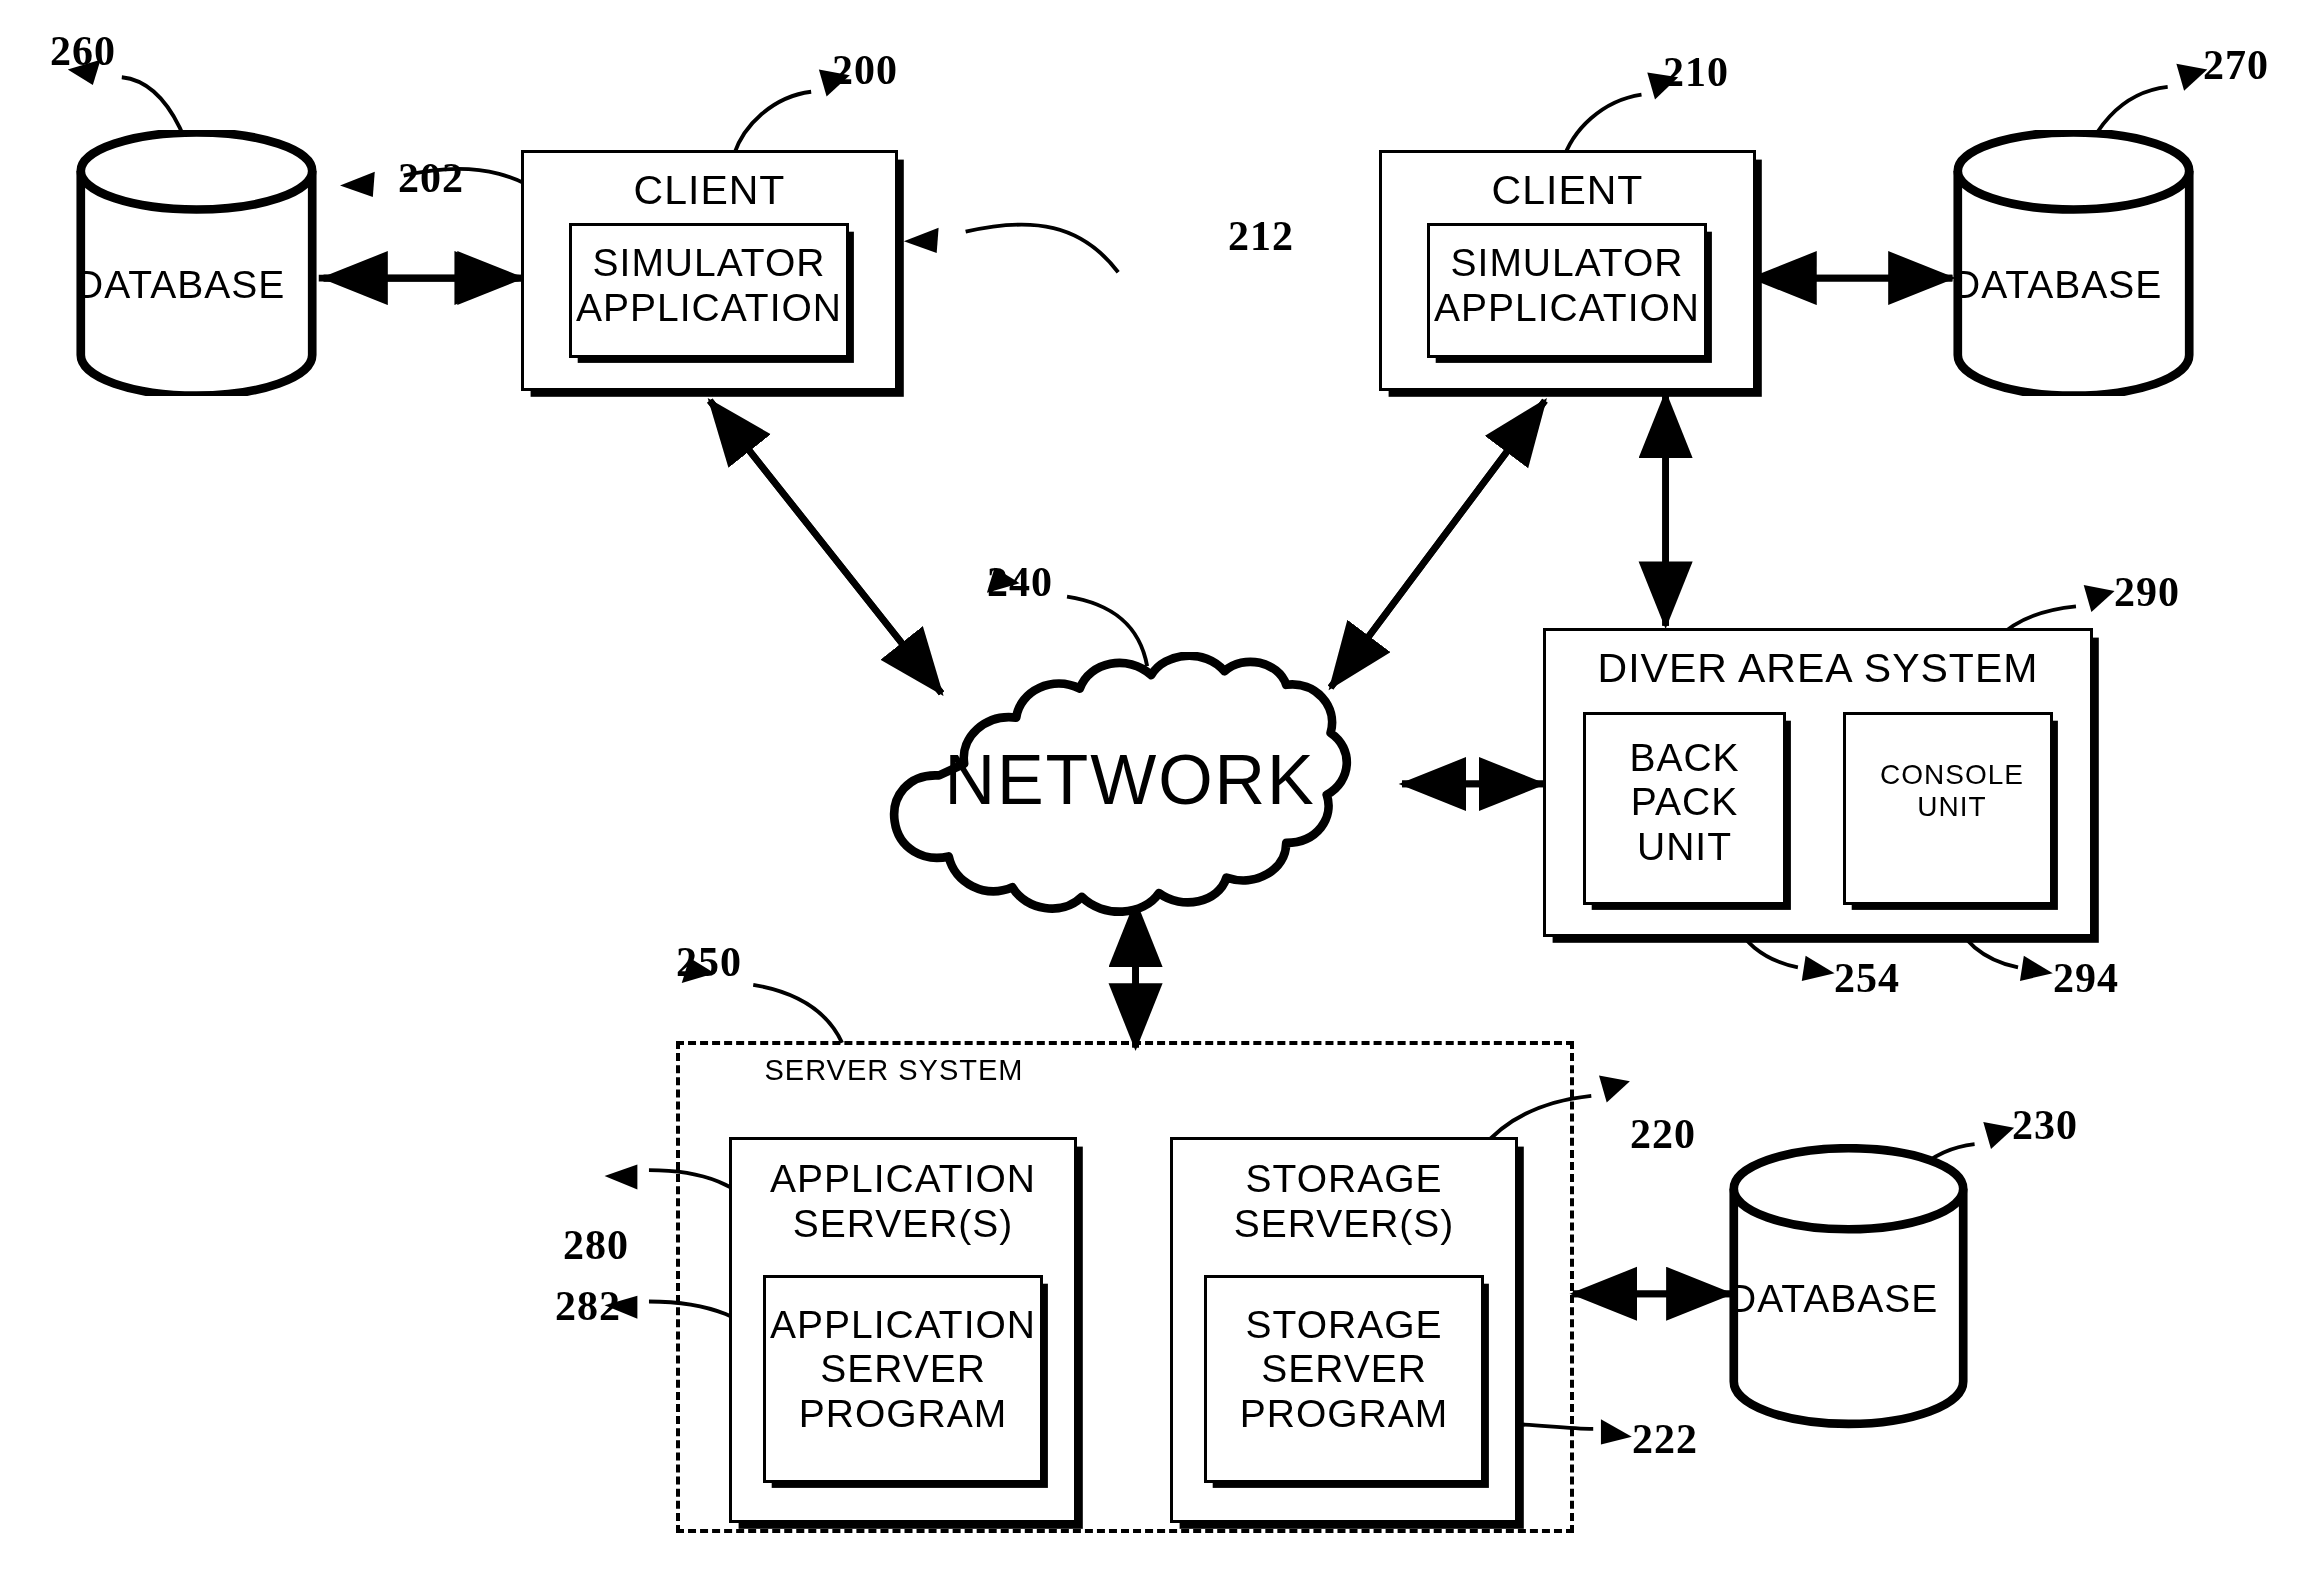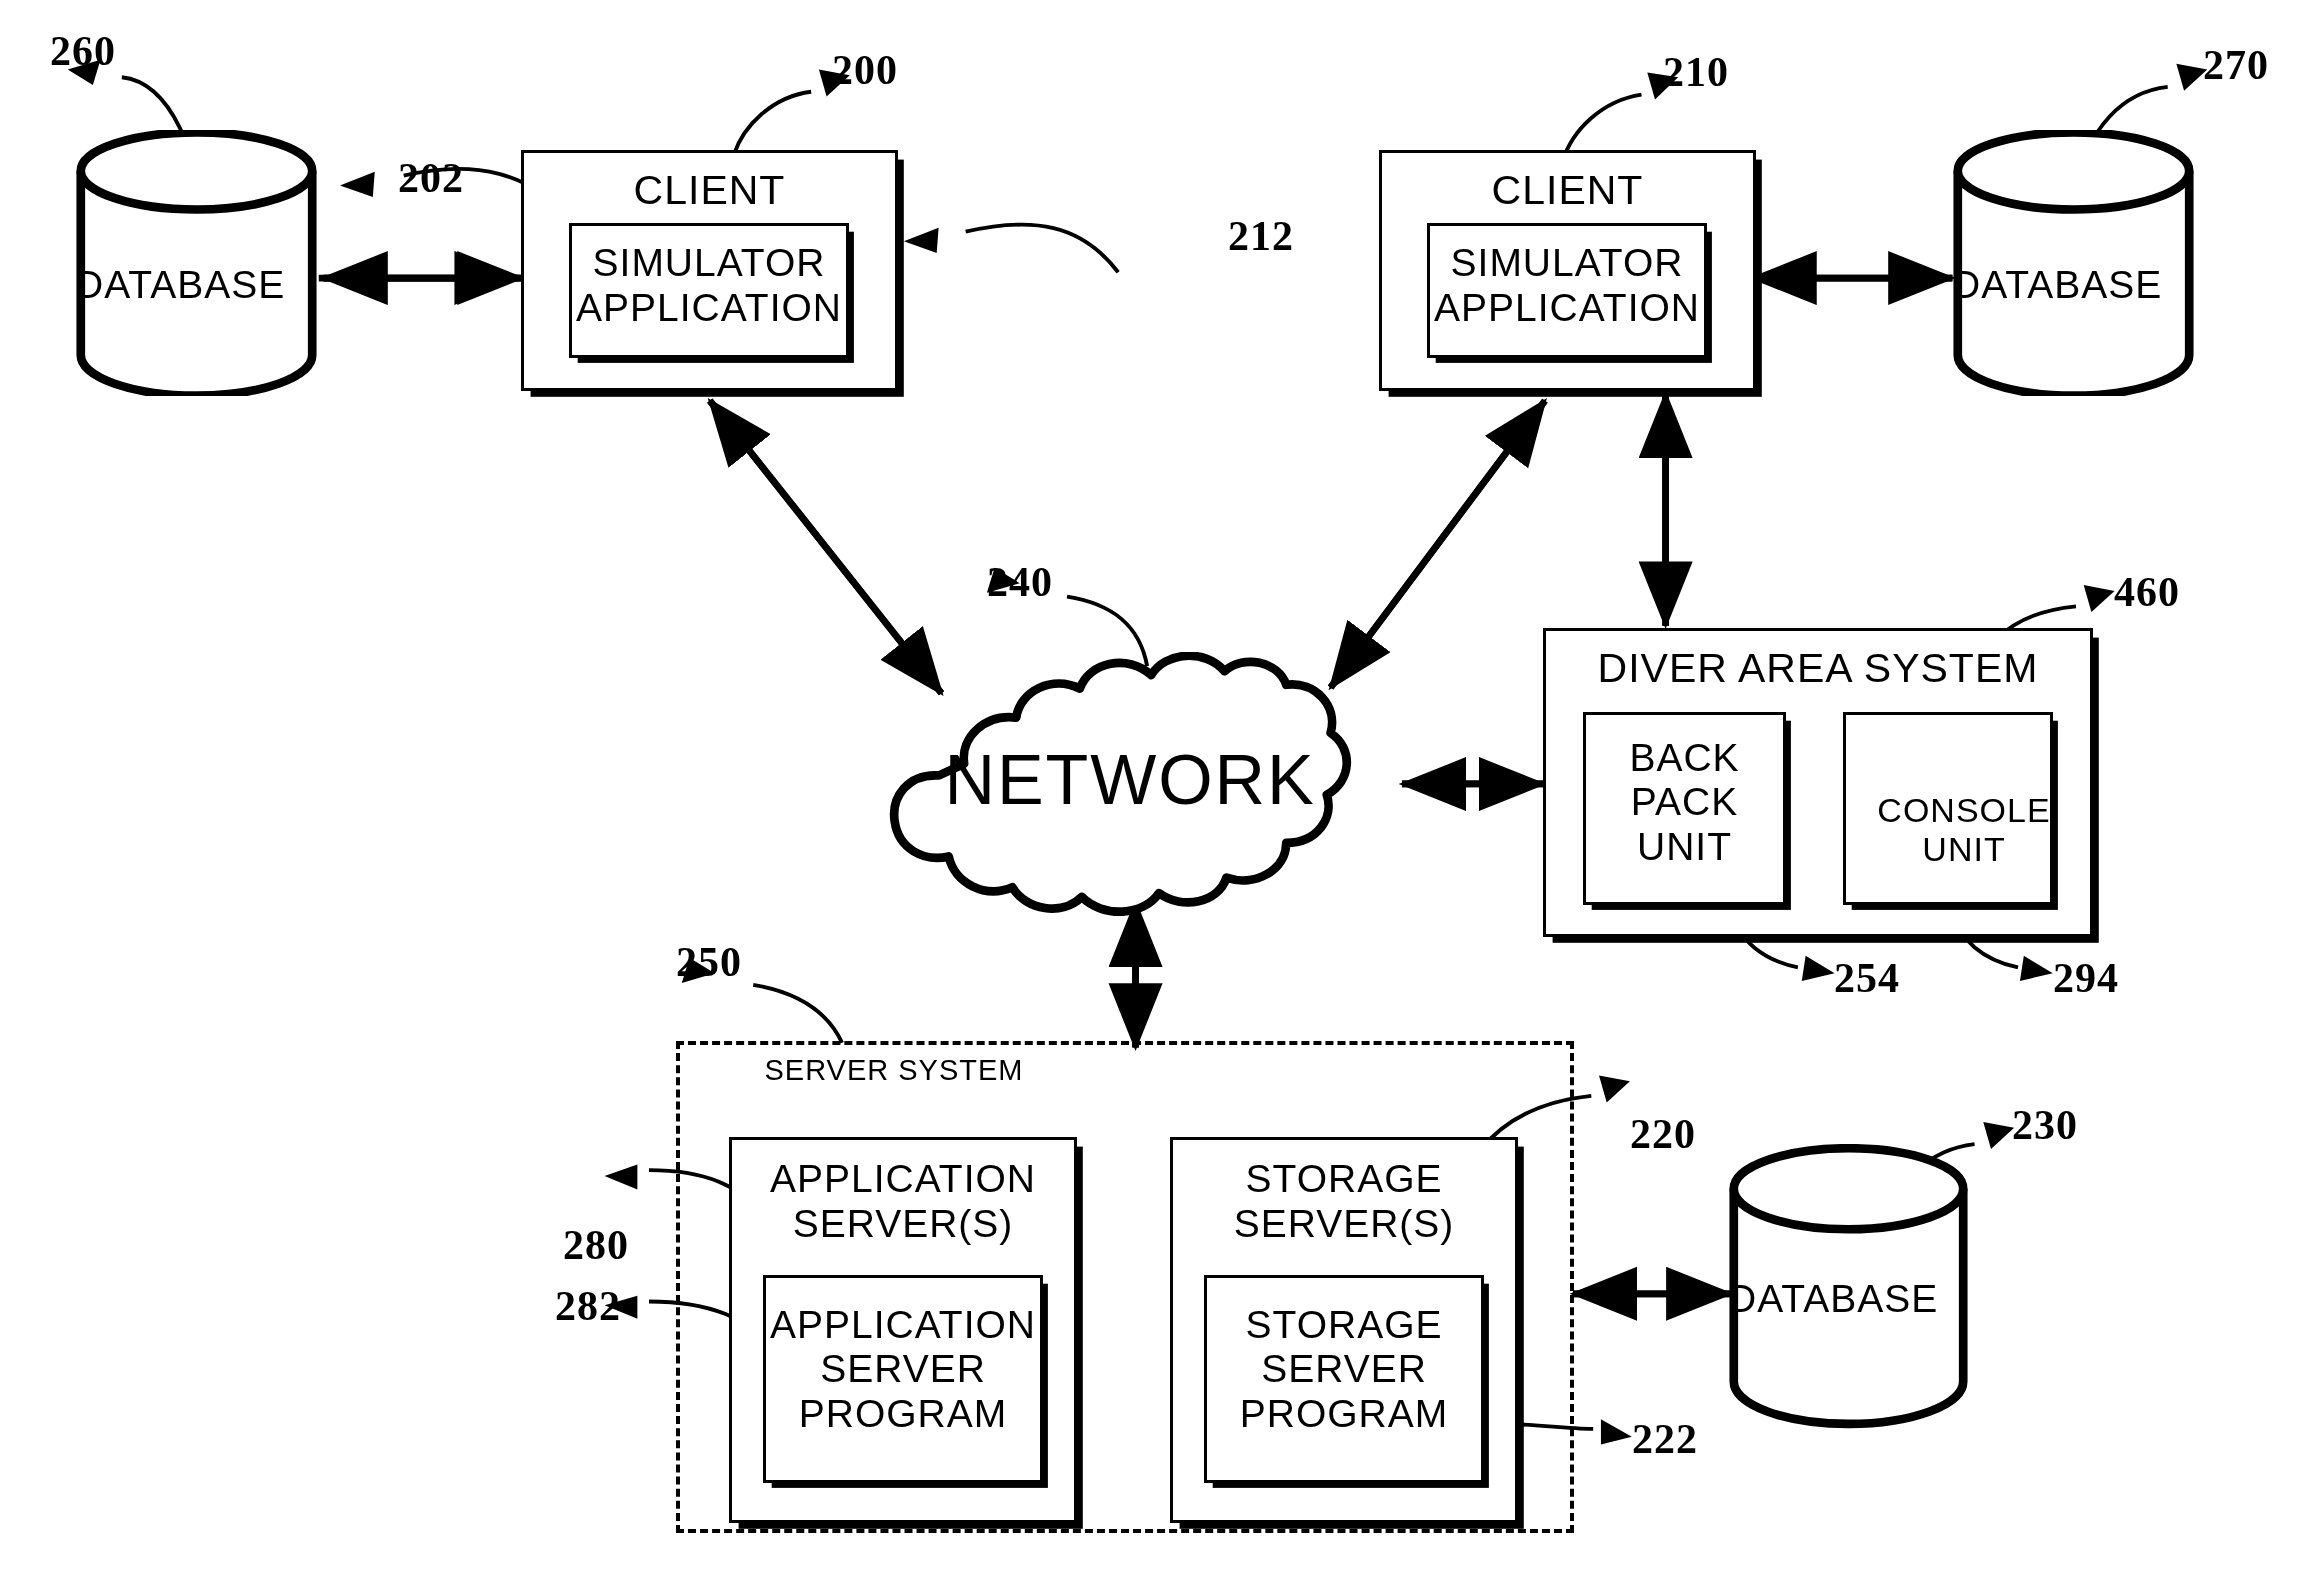--- a/index.html
+++ b/index.html
@@ -241,25 +241,25 @@
   <div class="refnum" style="left:987px; top:558px;">240</div>
 
   <div class="node-box" style="left:1543px; top:628px; width:550px; height:309px;">
     <div class="label-text" style="left:0; top:13.5px; width:100%; font-size:41px;">DIVER AREA SYSTEM</div>
     <div class="node-box inner" style="left:37px; top:81px; width:203px; height:193px;">
       <div class="label-text" style="left:0; top:21px; width:100%; font-size:39px;">BACK
 PACK
 UNIT</div>
     </div>
     <div class="node-box inner" style="left:297px; top:81px; width:210px; height:193px;">
-      <div class="label-text" style="left:16px; top:44px; width:100%; font-size:34px;margin-top:32px;">CONSOLE
+      <div class="label-text" style="left:4px; top:44px; width:100%; font-size:28px;">CONSOLE
 UNIT</div>
     </div>
   </div>
-  <div class="refnum" style="left:2114px; top:568px;">460</div>
+  <div class="refnum" style="left:2114px; top:568px;">290</div>
   <div class="refnum" style="left:1834px; top:954px;">254</div>
   <div class="refnum" style="left:2053px; top:954px;">294</div>
 
   <div class="dashed-region" style="left:676px; top:1041px; width:898px; height:492px;"></div>
   <div class="label-text" style="left:691px; top:1054px; width:406px; text-align:center; font-size:29px;">SERVER SYSTEM</div>
   <div class="refnum" style="left:676px; top:938px;">250</div>
 
   <div class="node-box" style="left:729px; top:1137px; width:348px; height:386px;">
     <div class="label-text" style="left:0; top:17.4px; width:100%; font-size:39px;">APPLICATION
 SERVER(S)</div>

